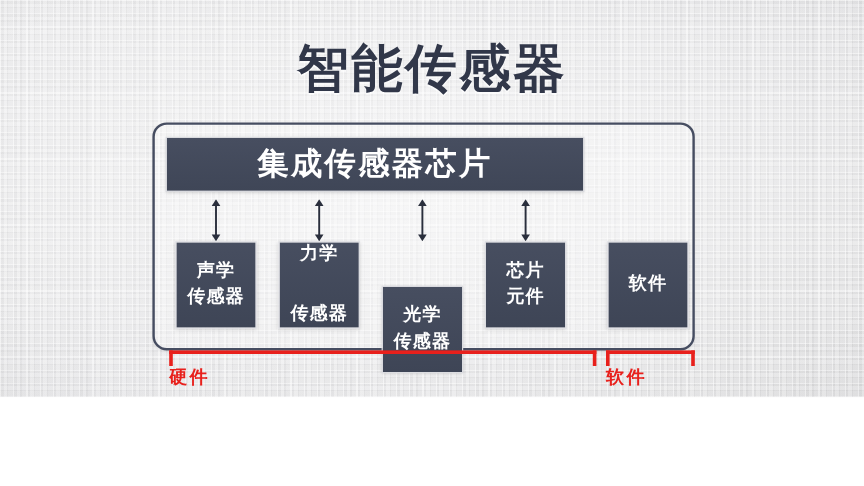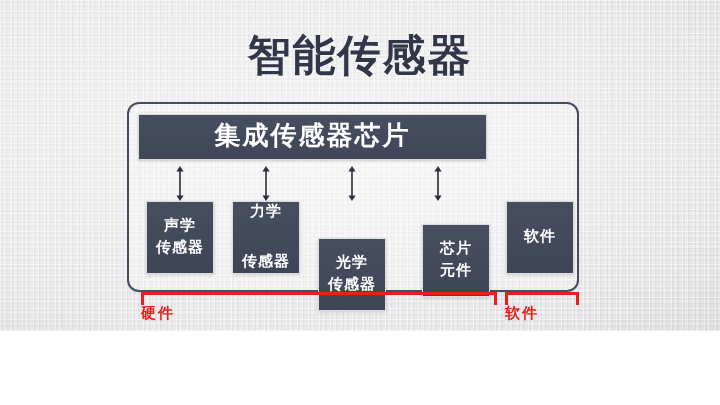--- a/index.html
+++ b/index.html
@@ -5,21 +5,21 @@
   html, body {
     margin: 0;
     padding: 0;
     background: #ffffff;
   }
   #stage {
     position: relative;
     width: 720px;
     height: 331px;
     overflow: hidden;
-    font-family: Liberation Mono, monospace;
+    font-family: Liberation Serif, serif;
     background:
       radial-gradient(ellipse 95% 95% at 50% 45%, rgba(255,255,255,0.55) 0%, rgba(255,255,255,0.0) 62%, rgba(150,150,155,0.16) 100%),
       repeating-linear-gradient(to right,
         rgba(255,255,255,0.55) 0px, rgba(255,255,255,0.55) 1px,
         rgba(0,0,0,0.012) 1px, rgba(0,0,0,0.012) 3px,
         rgba(255,255,255,0.30) 3px, rgba(255,255,255,0.30) 6px,
         rgba(0,0,0,0.022) 6px, rgba(0,0,0,0.022) 7px,
         rgba(255,255,255,0.10) 7px, rgba(255,255,255,0.10) 11px),
       repeating-linear-gradient(to bottom,
         rgba(255,255,255,0.50) 0px, rgba(255,255,255,0.50) 1px,
@@ -175,21 +175,21 @@
         <span class="line">传感器</span>
       </div>
       <div class="comp-box" style="left: 232px; width: 68px; gap: 28px;">
         <span class="line">力学</span>
         <span class="line">传感器</span>
       </div>
       <div class="comp-box" style="left: 318px; width: 68px; margin-top: 37px;">
         <span class="line">光学</span>
         <span class="line">传感器</span>
       </div>
-      <div class="comp-box" style="left: 422px; width: 68px; margin-top: 23px;">
+      <div class="comp-box" style="left: 404px; width: 68px;">
         <span class="line">芯片</span>
         <span class="line">元件</span>
       </div>
       <div class="comp-box" style="left: 506px; width: 68px;">
         <span class="line">软件</span>
       </div>
     </div>
   <div id="brackets">
       <div class="bracket" style="left: 141px; width: 356px;"></div>
       <div class="bracket-label" style="left: 141px; width: 356px;">硬件</div>

